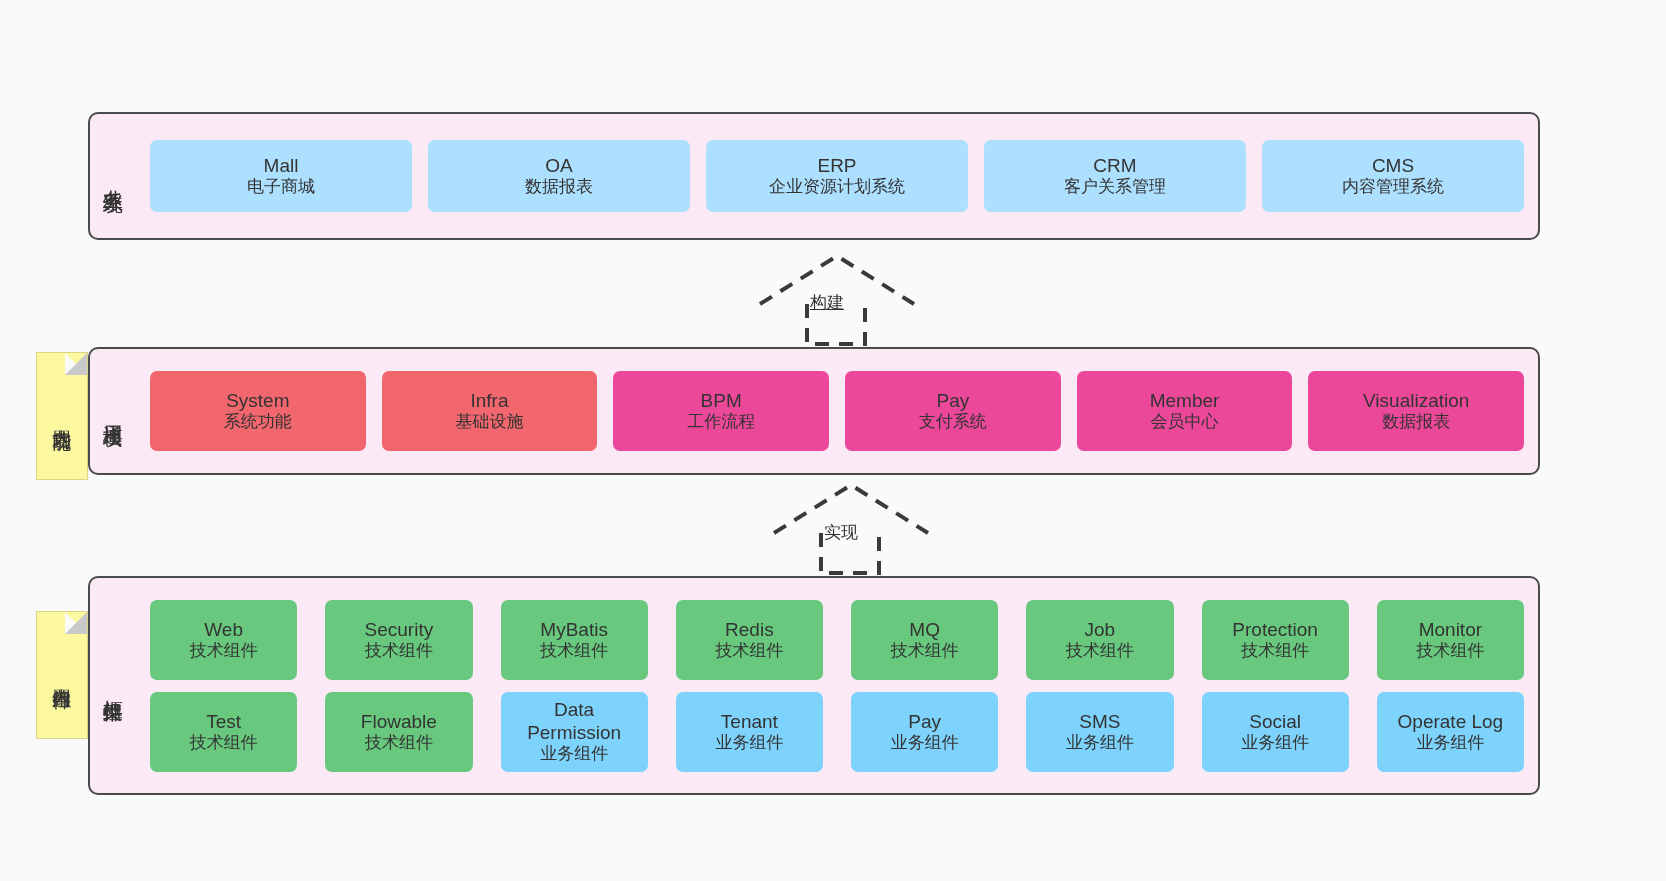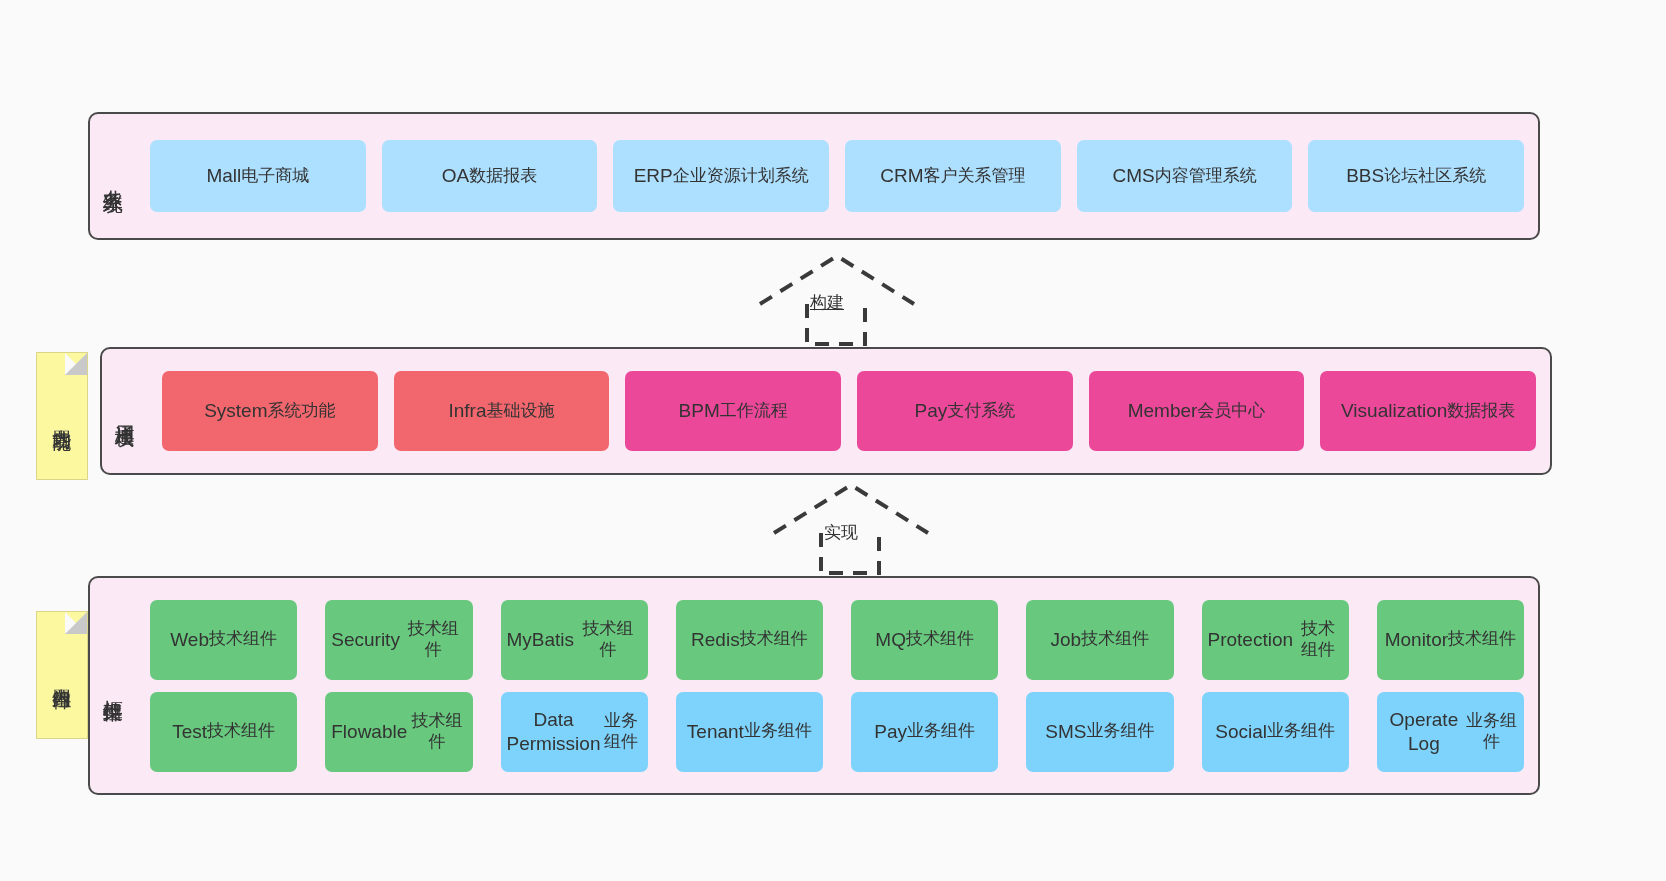--- a/index.html
+++ b/index.html
@@ -59,21 +59,21 @@
     width: 100%;
     align-items: stretch;
     gap: 12px;
   }
 
   
   .card {
     box-sizing: border-box;
     border-radius: 7px;
     display: flex;
-    flex-direction: row;
+    flex-direction: column;
     align-items: center;
     justify-content: center;
     text-align: center;
     color: #333333;
     padding: 4px 6px;
     margin: 0 8px;
     flex: 1 1 0;
     min-width: 0;
   }
   .card .t1 {
@@ -85,21 +85,21 @@
     line-height: 1.22;
   }
   .c-blue   { background: #addfff; }
   .c-red    { background: #f2666e; }
   .c-pink   { background: #ec4899; }
   .c-green  { background: #68c97e; }
   .c-lgreen { background: #7dd3fc; }
 
   
   #band-business { left: 88px;  top: 112px; width: 1452px; height: 128px; }
-  #band-modules  { left: 100px;  top: 347px; width: 1452px; height: 128px; }
+  #band-modules  { left: 88px;  top: 347px; width: 1452px; height: 128px; }
   #band-frame    { left: 88px;  top: 576px; width: 1452px; height: 219px; }
 
   #band-business .card { height: 72px; }
   #band-modules  .card { height: 80px; }
   #band-frame    .card { height: 80px; }
 
   
   .note {
     position: absolute;
     box-sizing: border-box;
@@ -173,24 +173,20 @@
       <div class="t2">企业资源计划系统</div>
     </div>
     <div class="card c-blue">
       <div class="t1">CRM</div>
       <div class="t2">客户关系管理</div>
     </div>
     <div class="card c-blue">
       <div class="t1">CMS</div>
       <div class="t2">内容管理系统</div>
     </div>
-    <div class="card c-blue">
-      <div class="t1">BBS</div>
-      <div class="t2">论坛社区系统</div>
-    </div>
   </div>
 </div>
 
 <div class="gen-arrow" id="arrow-build">
   <svg width="170" height="95" viewBox="0 0 170 95">
     <polyline points="8,52 85,4 162,52" fill="none" stroke="#3a3a3a" stroke-width="4" stroke-dasharray="14,10" stroke-linecap="butt"></polyline>
     <polyline points="55,52 55,92 113,92 113,52" fill="none" stroke="#3a3a3a" stroke-width="4" stroke-dasharray="14,10" stroke-linecap="butt"></polyline>
   </svg>
 </div>
 <div class="gen-label" id="label-build">构建</div>

